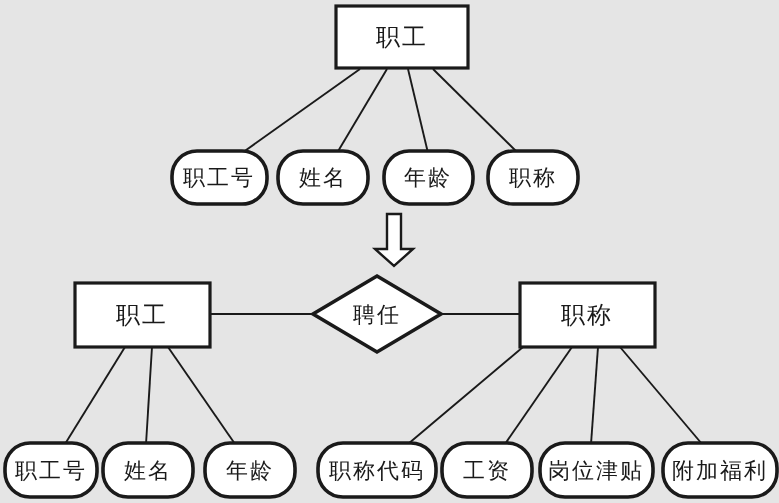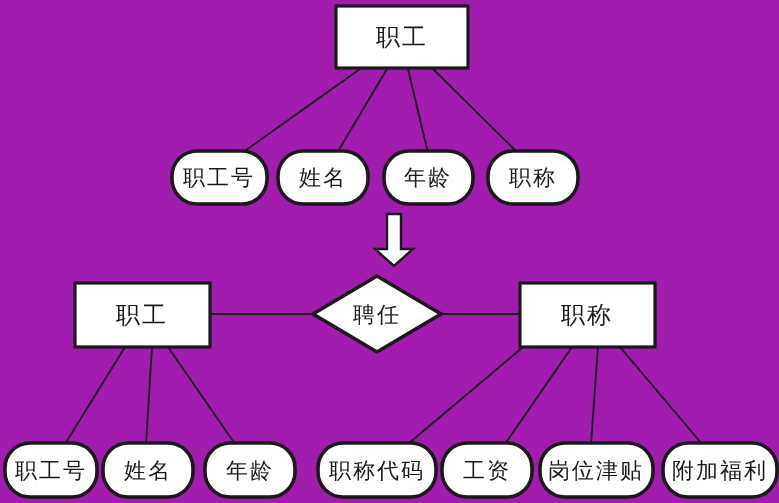--- a/index.html
+++ b/index.html
@@ -4,21 +4,21 @@
 <style>
   html, body {
     margin: 0;
     padding: 0;
     background: #ffffff;
   }
   .stage {
     position: relative;
     width: 779px;
     height: 503px;
-    background: #a21caf;
+    background: #e5e5e5;
     overflow: hidden;
   }
   svg {
     display: block;
   }
   .shape {
     fill: #ffffff;
     stroke: #1a1a1a;
   }
   .entity-box   { stroke-width: 3.2; }

